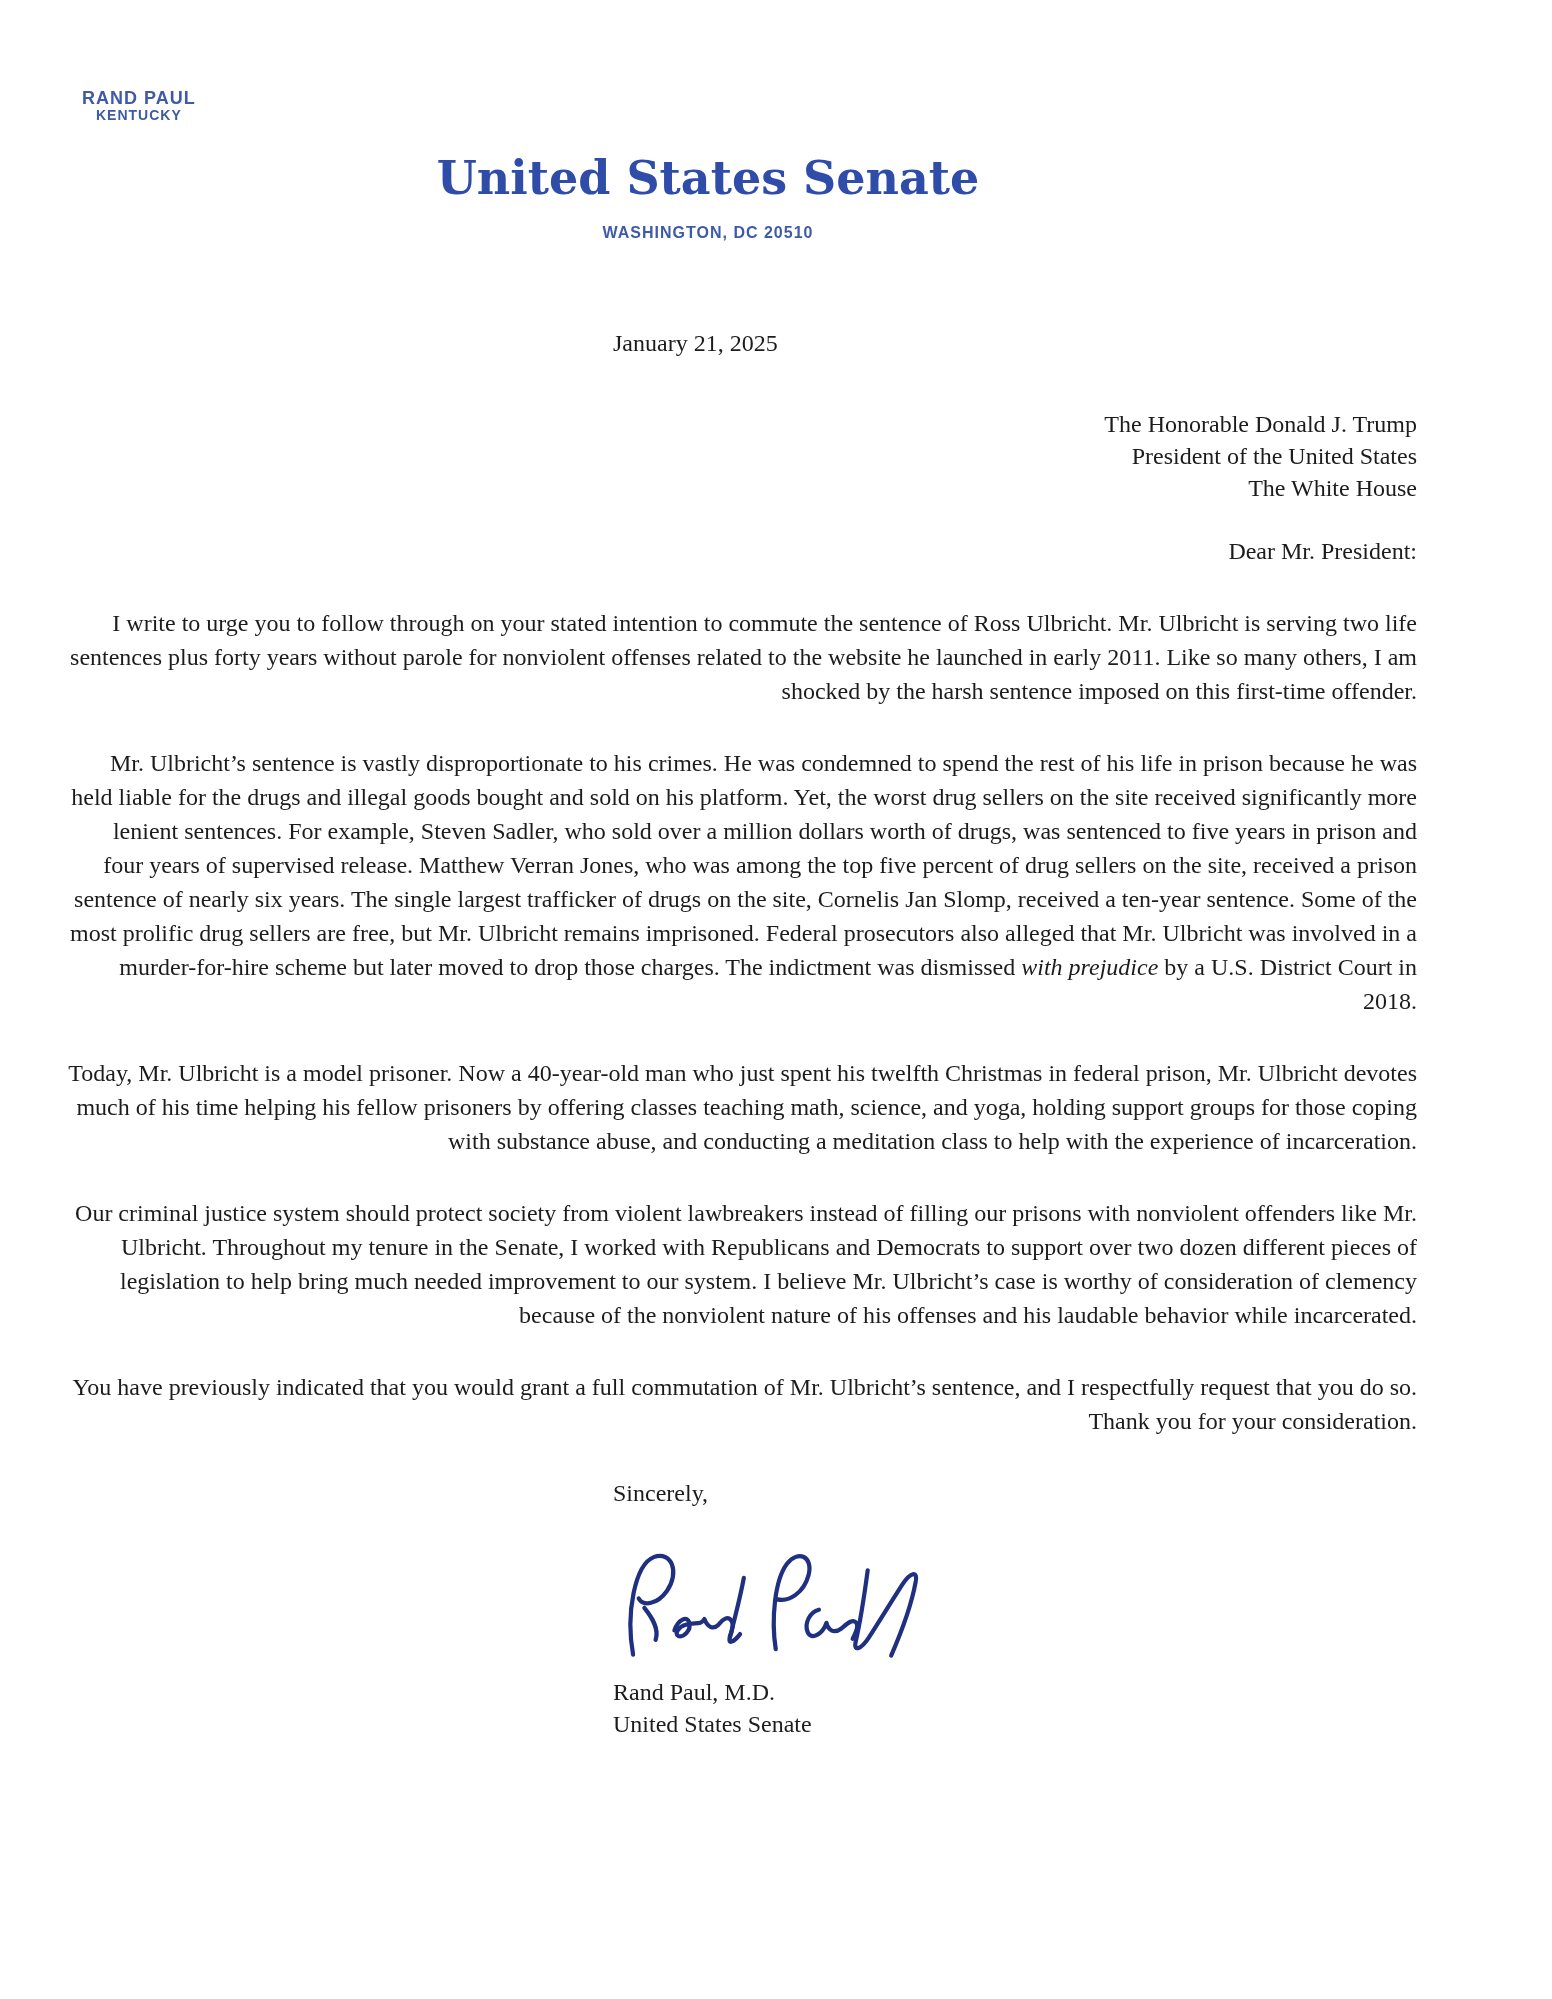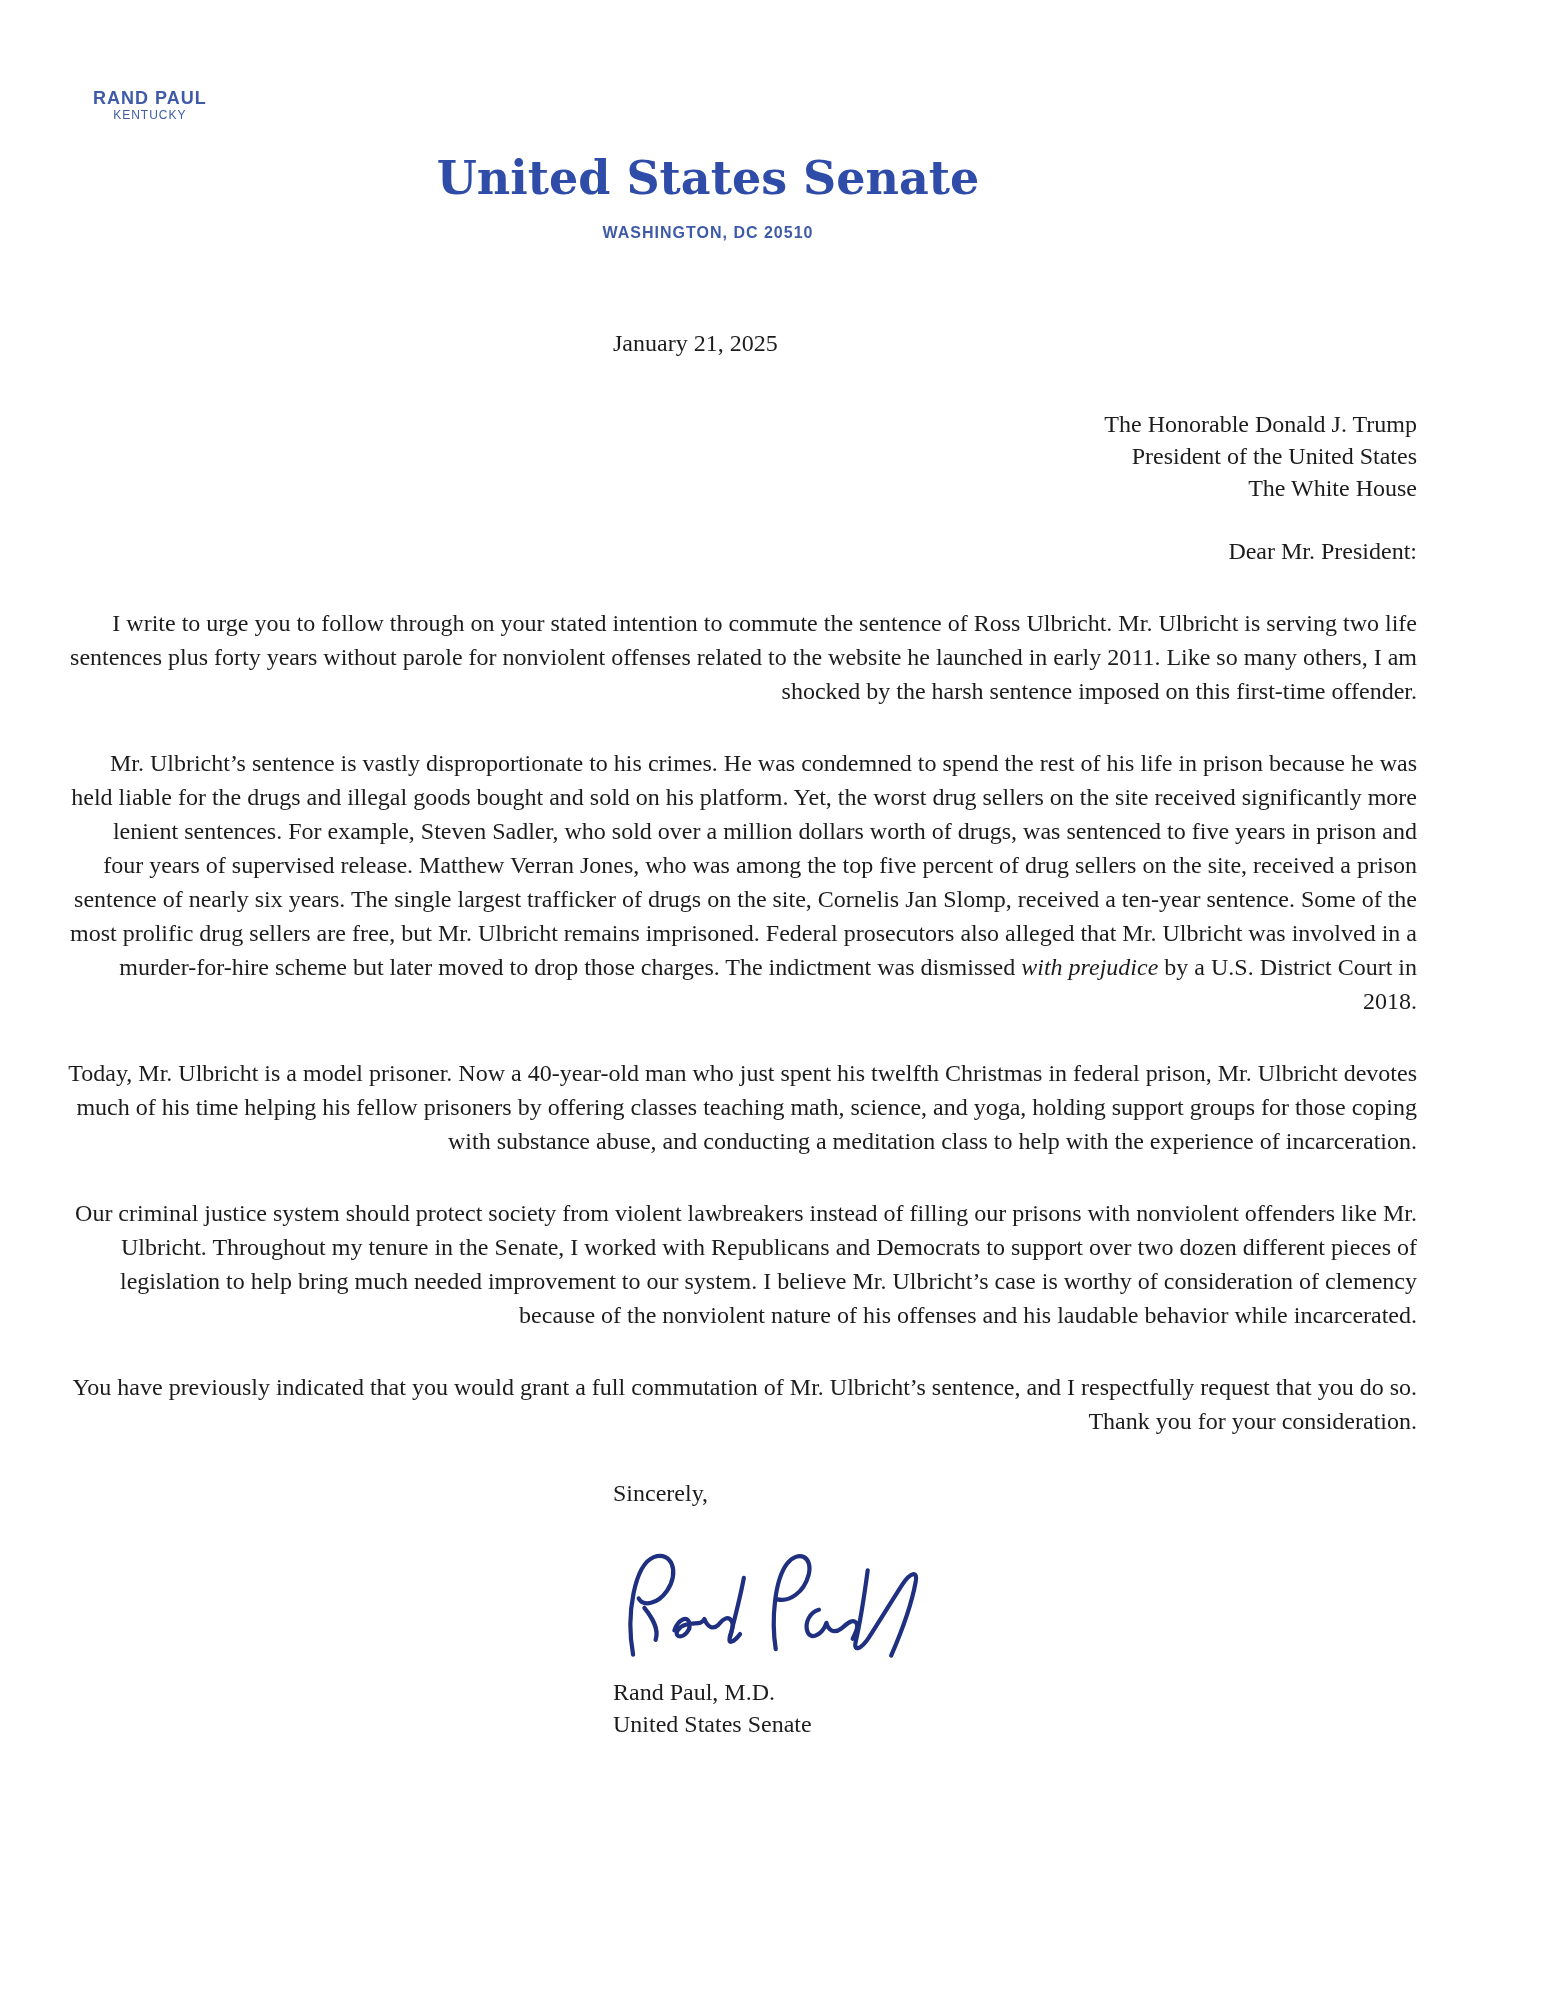--- a/index.html
+++ b/index.html
@@ -13,35 +13,35 @@
     height: 1999px;
     background: #ffffff;
     font-family: "Liberation Serif", serif;
     color: #1c1c1c;
     overflow: hidden;
   }
 
   
   .sender {
     position: absolute;
-    left: 93px;
+    left: 82px;
     top: 88px;
     text-align: center;
     color: #3e5aa8;
     font-family: "Liberation Sans", sans-serif;
   }
   .sender .sender-name {
     font-size: 18px;
     font-weight: bold;
     letter-spacing: 1px;
     line-height: 20px;
   }
   .sender .sender-state {
-    font-size: 12px;
-    font-weight: normal;
+    font-size: 14px;
+    font-weight: bold;
     letter-spacing: 1px;
     line-height: 14px;
   }
 
   
   .letterhead {
     margin-top: 152px;
     text-align: center;
     transform: translateX(-68px);
   }

